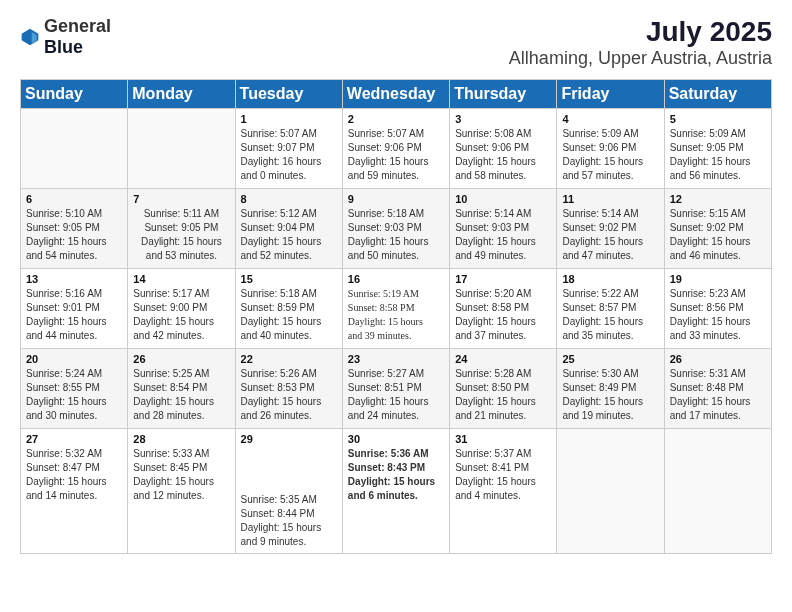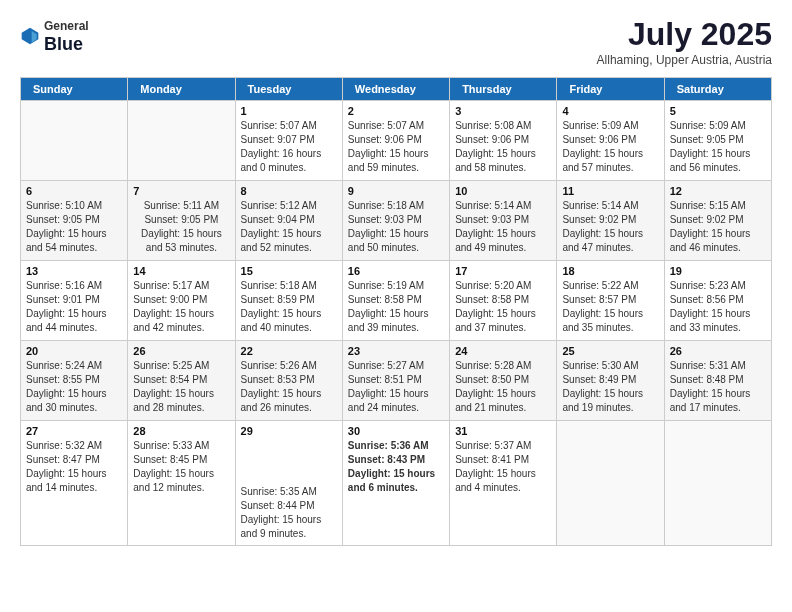--- a/index.html
+++ b/index.html
@@ -15,56 +15,56 @@
       justify-content: space-between;
       align-items: flex-start;
       margin-bottom: 10px;
     }
     .logo {
       display: flex;
       align-items: center;
       gap: 4px;
     }
     .logo-text-general {
-      font-size: 12px;
+      font-size: 18px;
       font-weight: bold;
       color: #333;
     }
     .logo-text-blue {
       font-size: 18px;
       font-weight: bold;
       color: #0f172a;
     }
     .logo-icon {
       width: 20px;
       height: 20px;
     }
     .title-area {
       text-align: right;
     }
     .month-title {
-      font-size: 32px;
+      font-size: 28px;
       font-weight: bold;
       color: #1a1a2e;
     }
     .location-title {
-      font-size: 12px;
+      font-size: 18px;
       color: #444;
     }
     .calendar-table {
       width: 100%;
       border-collapse: collapse;
       font-size: 10px;
     }
     .calendar-table th {
       background-color: #1a6db5;
       color: #fff;
       text-align: left;
-      padding: 5px 12px;
-      font-size: 11px;
+      padding: 5px 4px;
+      font-size: 16px;
       font-weight: bold;
       border: 1px solid #ccc;
     }
     .calendar-table td {
       vertical-align: top;
       border: 1px solid #ccc;
       padding: 4px 5px;
       width: calc(100% / 7);
       min-height: 80px;
       height: 80px;
@@ -232,21 +232,21 @@
         </td>
         <td>
           <div class="day-number">15</div>
           <div class="day-info" style="white-space: pre-line;">Sunrise: 5:18 AM
 Sunset: 8:59 PM
 Daylight: 15 hours
 and 40 minutes.</div>
         </td>
         <td>
           <div class="day-number">16</div>
-          <div class="day-info" style="white-space: pre-line;">Sunrise: 5:19 AM
+          <div class="day-info" style="white-space: pre-line; font-family: Liberation Serif, serif;">Sunrise: 5:19 AM
 Sunset: 8:58 PM
 Daylight: 15 hours
 and 39 minutes.</div>
         </td>
         <td>
           <div class="day-number">17</div>
           <div class="day-info" style="white-space: pre-line;">Sunrise: 5:20 AM
 Sunset: 8:58 PM
 Daylight: 15 hours
 and 37 minutes.</div>

